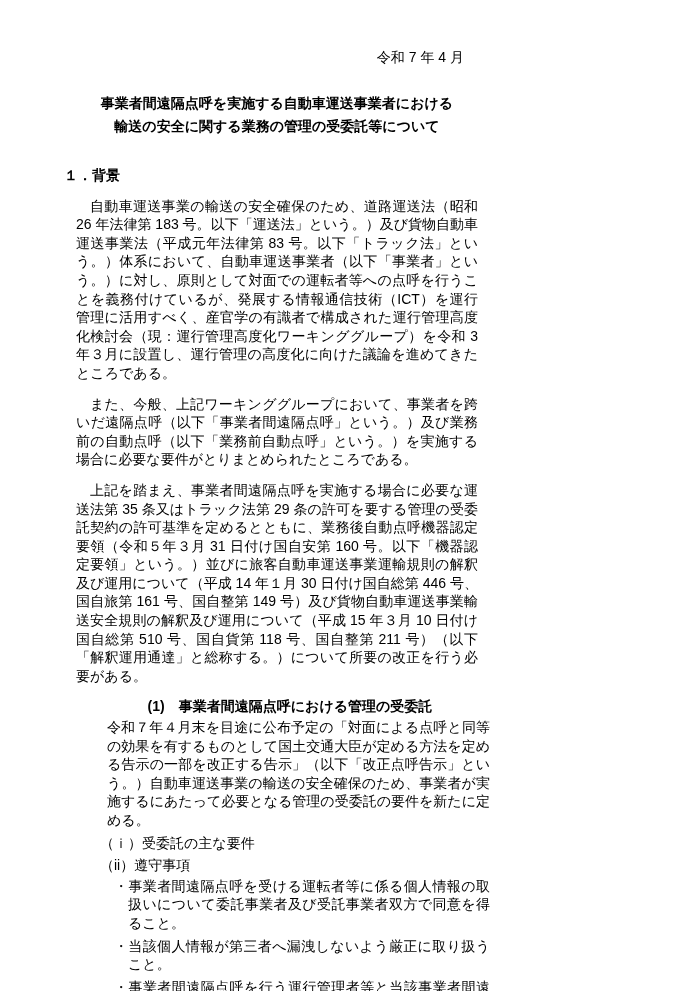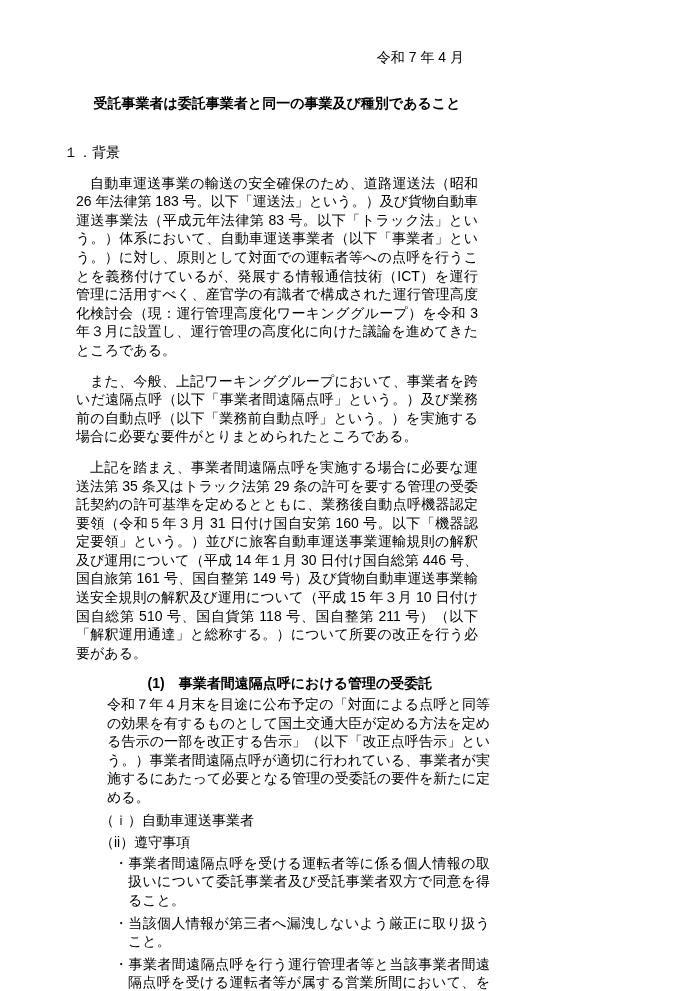--- a/index.html
+++ b/index.html
@@ -29,21 +29,21 @@
     line-height: 21px;
     margin-bottom: 24px;
   }
   .doc-title {
     text-align: center;
     font-weight: bold;
     line-height: 23px;
     margin-bottom: 28px;
   }
   .section-heading {
-    font-weight: normal;
+    font-weight: bold;
     margin: 8px 0 3px 0;
   }
   .section2-heading {
     margin-top: 8px;
   }
   .body-para {
     margin: 12px;
     text-indent: 1em;
     text-align: justify;
   }
@@ -74,35 +74,36 @@
 </head>
 <body>
 
 <div class="page">
 
   <div class="header-block">
     <div>令和 7 年 4 月</div>
   </div>
 
   <div class="doc-title">
-    <div>受託事業者は委託事業者と同一の事業及び種別であること</div>
+    <div>事業者間遠隔点呼を実施する自動車運送事業者における</div>
+    <div>輸送の安全に関する業務の管理の受委託等について</div>
   </div>
 
   <div class="section">
     <div class="section-heading">１．背景</div>
     <p class="body-para">自動車運送事業の輸送の安全確保のため、道路運送法（昭和 26 年法律第 183 号。以下「運送法」という。）及び貨物自動車運送事業法（平成元年法律第 83 号。以下「トラック法」という。）体系において、自動車運送事業者（以下「事業者」という。）に対し、原則として対面での運転者等への点呼を行うことを義務付けているが、発展する情報通信技術（ICT）を運行管理に活用すべく、産官学の有識者で構成された運行管理高度化検討会（現：運行管理高度化ワーキンググループ）を令和 3 年３月に設置し、運行管理の高度化に向けた議論を進めてきたところである。</p>
     <p class="body-para">また、今般、上記ワーキンググループにおいて、事業者を跨いだ遠隔点呼（以下「事業者間遠隔点呼」という。）及び業務前の自動点呼（以下「業務前自動点呼」という。）を実施する場合に必要な要件がとりまとめられたところである。</p>
     <p class="body-para">上記を踏まえ、事業者間遠隔点呼を実施する場合に必要な運送法第 35 条又はトラック法第 29 条の許可を要する管理の受委託契約の許可基準を定めるとともに、業務後自動点呼機器認定要領（令和５年３月 31 日付け国自安第 160 号。以下「機器認定要領」という。）並びに旅客自動車運送事業運輸規則の解釈及び運用について（平成 14 年１月 30 日付け国自総第 446 号、国自旅第 161 号、国自整第 149 号）及び貨物自動車運送事業輸送安全規則の解釈及び運用について（平成 15 年３月 10 日付け国自総第 510 号、国自貨第 118 号、国自整第 211 号）（以下「解釈運用通達」と総称する。）について所要の改正を行う必要がある。</p>
   </div>
 
   <div class="section">
     <div class="sub-heading">(1)　事業者間遠隔点呼における管理の受委託</div>
-    <p class="sub-para">令和７年４月末を目途に公布予定の「対面による点呼と同等の効果を有するものとして国土交通大臣が定める方法を定める告示の一部を改正する告示」（以下「改正点呼告示」という。）事業者間遠隔点呼が適切に行われている、事業者が実施するにあたって必要となる管理の受委託の要件を新たに定める。</p>
+    <p class="sub-para">令和７年４月末を目途に公布予定の「対面による点呼と同等の効果を有するものとして国土交通大臣が定める方法を定める告示の一部を改正する告示」（以下「改正点呼告示」という。）自動車運送事業の輸送の安全確保のため、事業者が実施するにあたって必要となる管理の受委託の要件を新たに定める。</p>
 
-    <div class="item-label">（ｉ）自動車運送事業者</div>
+    <div class="item-label">（ｉ）受委託の主な要件</div>
 
     <div class="item-label">（ii）遵守事項</div>
     <ul class="bullet-list">
       <li>・事業者間遠隔点呼を受ける運転者等に係る個人情報の取扱いについて委託事業者及び受託事業者双方で同意を得ること。</li>
       <li>・当該個人情報が第三者へ漏洩しないよう厳正に取り扱うこと。</li>
       <li>・事業者間遠隔点呼を行う運行管理者等と当該事業者間遠隔点呼を受ける運転者等が属する営業所間において、を運行管理に活用すべく、常時連絡できる体制を整えること。</li>
       <li>・委託事業者は、受託事業者に対し、事業者間遠隔点呼が適切に行われている</li>
     </ul>
   </div>
 

